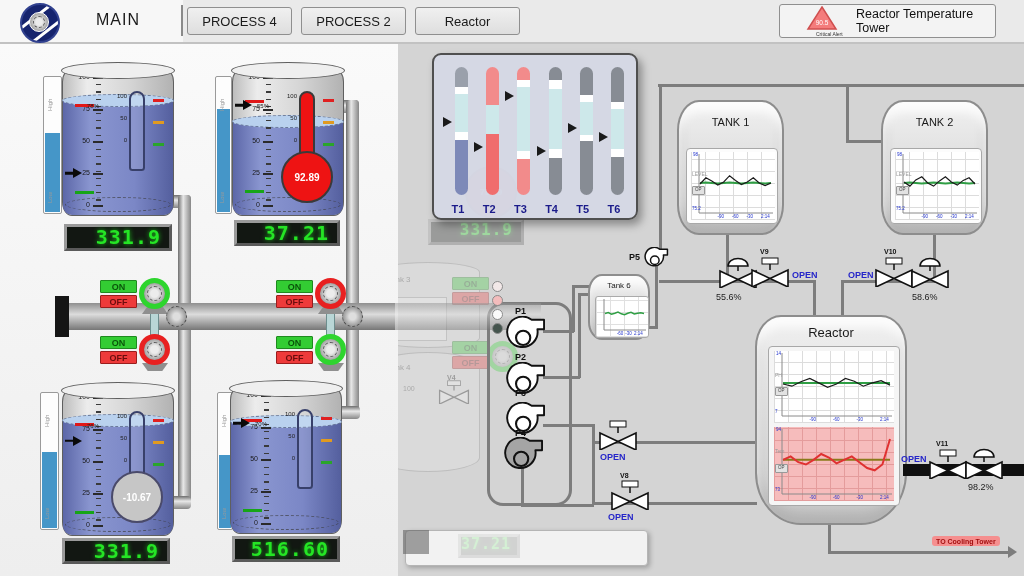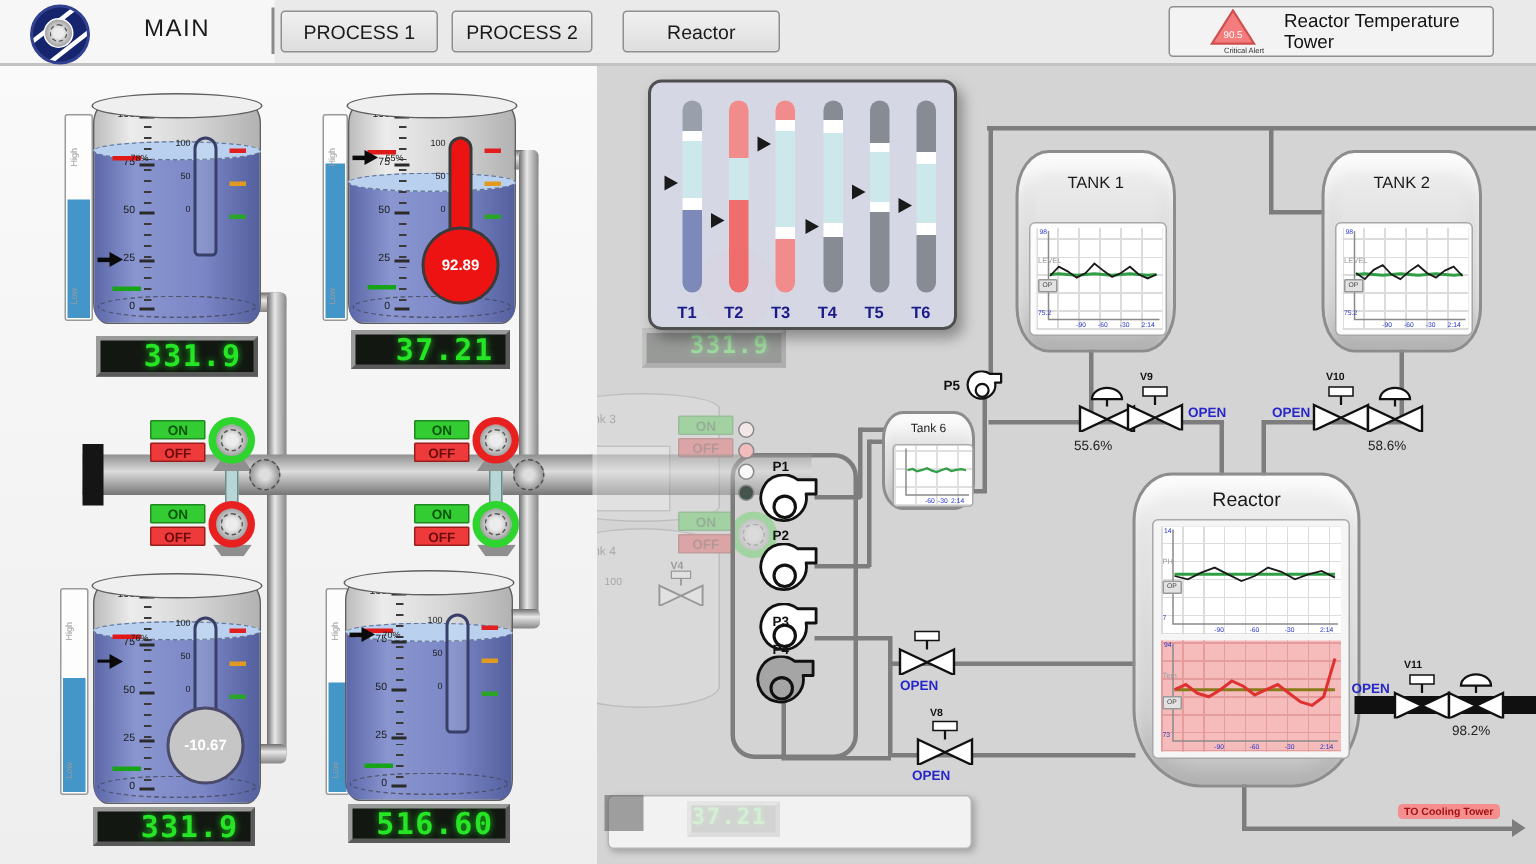--- a/index.html
+++ b/index.html
@@ -113,22 +113,22 @@
   <div id="topbar">
     <div id="topbar-left"></div>
     <div id="logo">
       <div class="stripe s1"></div>
       <div class="stripe s2"></div>
       <div class="ring"></div>
       <div class="txt">IN</div>
     </div>
     <div id="main-label">MAIN</div>
     <div id="tab-sep"></div>
-    <div class="tab-btn" style="left:187px;width:105px;">PROCESS 1</div>
-    <div class="tab-btn" style="left:301px;width:94px;">PROCESS 2</div>
+    <div class="tab-btn" style="left:187px;width:105px;">PROCESS 4</div>
+    <div class="tab-btn" style="left:301px;width:105px;">PROCESS 2</div>
     <div class="tab-btn" style="left:415px;width:105px;">Reactor</div>
     <div id="alert-btn">
       <div id="alert-icn">
         <svg width="32" height="24" viewBox="0 0 32 24">
           <polygon points="16,1 30,23 2,23" fill="#f47c7c" stroke="#cf4f4f" stroke-width="1.5"></polygon>
           <text x="16" y="19" font-size="6.5" fill="#ffffff" text-anchor="middle">90.5</text>
         </svg>
         <div id="alert-cap">Critical Alert</div>
       </div>
       <div id="alert-txt">Reactor Temperature Tower</div>
@@ -630,21 +630,21 @@
       <circle cx="20" cy="23" r="7.5" fill="#fff" stroke="#111" stroke-width="2.2"></circle>
     </svg>
   </div>
   <div class="pump-label" style="left:515px;top:352px;">P2</div>
   <div class="pump-wrap" style="left:503px;top:362px;">
     <svg width="46" height="38" viewBox="0 0 46 40">
       <path d="M29,4 h13 v10 h-7 a16,16 0 1 1 -6,-10 z" fill="#fff" stroke="#111" stroke-width="2" stroke-linejoin="round"></path>
       <circle cx="20" cy="23" r="7.5" fill="#fff" stroke="#111" stroke-width="2.2"></circle>
     </svg>
   </div>
-  <div class="pump-label" style="left:515px;top:409px;">P3</div>
+  <div class="pump-label" style="left:515px;top:388px;">P3</div>
   <div class="pump-wrap" style="left:503px;top:402px;">
     <svg width="46" height="38" viewBox="0 0 46 40">
       <path d="M29,4 h13 v10 h-7 a16,16 0 1 1 -6,-10 z" fill="#fff" stroke="#111" stroke-width="2" stroke-linejoin="round"></path>
       <circle cx="20" cy="23" r="7.5" fill="#fff" stroke="#111" stroke-width="2.2"></circle>
     </svg>
   </div>
   <div class="pump-label" style="left:515px;top:428px;">P4</div>
   <div class="pump-wrap" style="left:501px;top:437px;">
     <svg width="46" height="38" viewBox="0 0 46 40">
       <path d="M29,4 h13 v10 h-7 a16,16 0 1 1 -6,-10 z" fill="#a5a5a5" stroke="#111" stroke-width="2" stroke-linejoin="round"></path>

